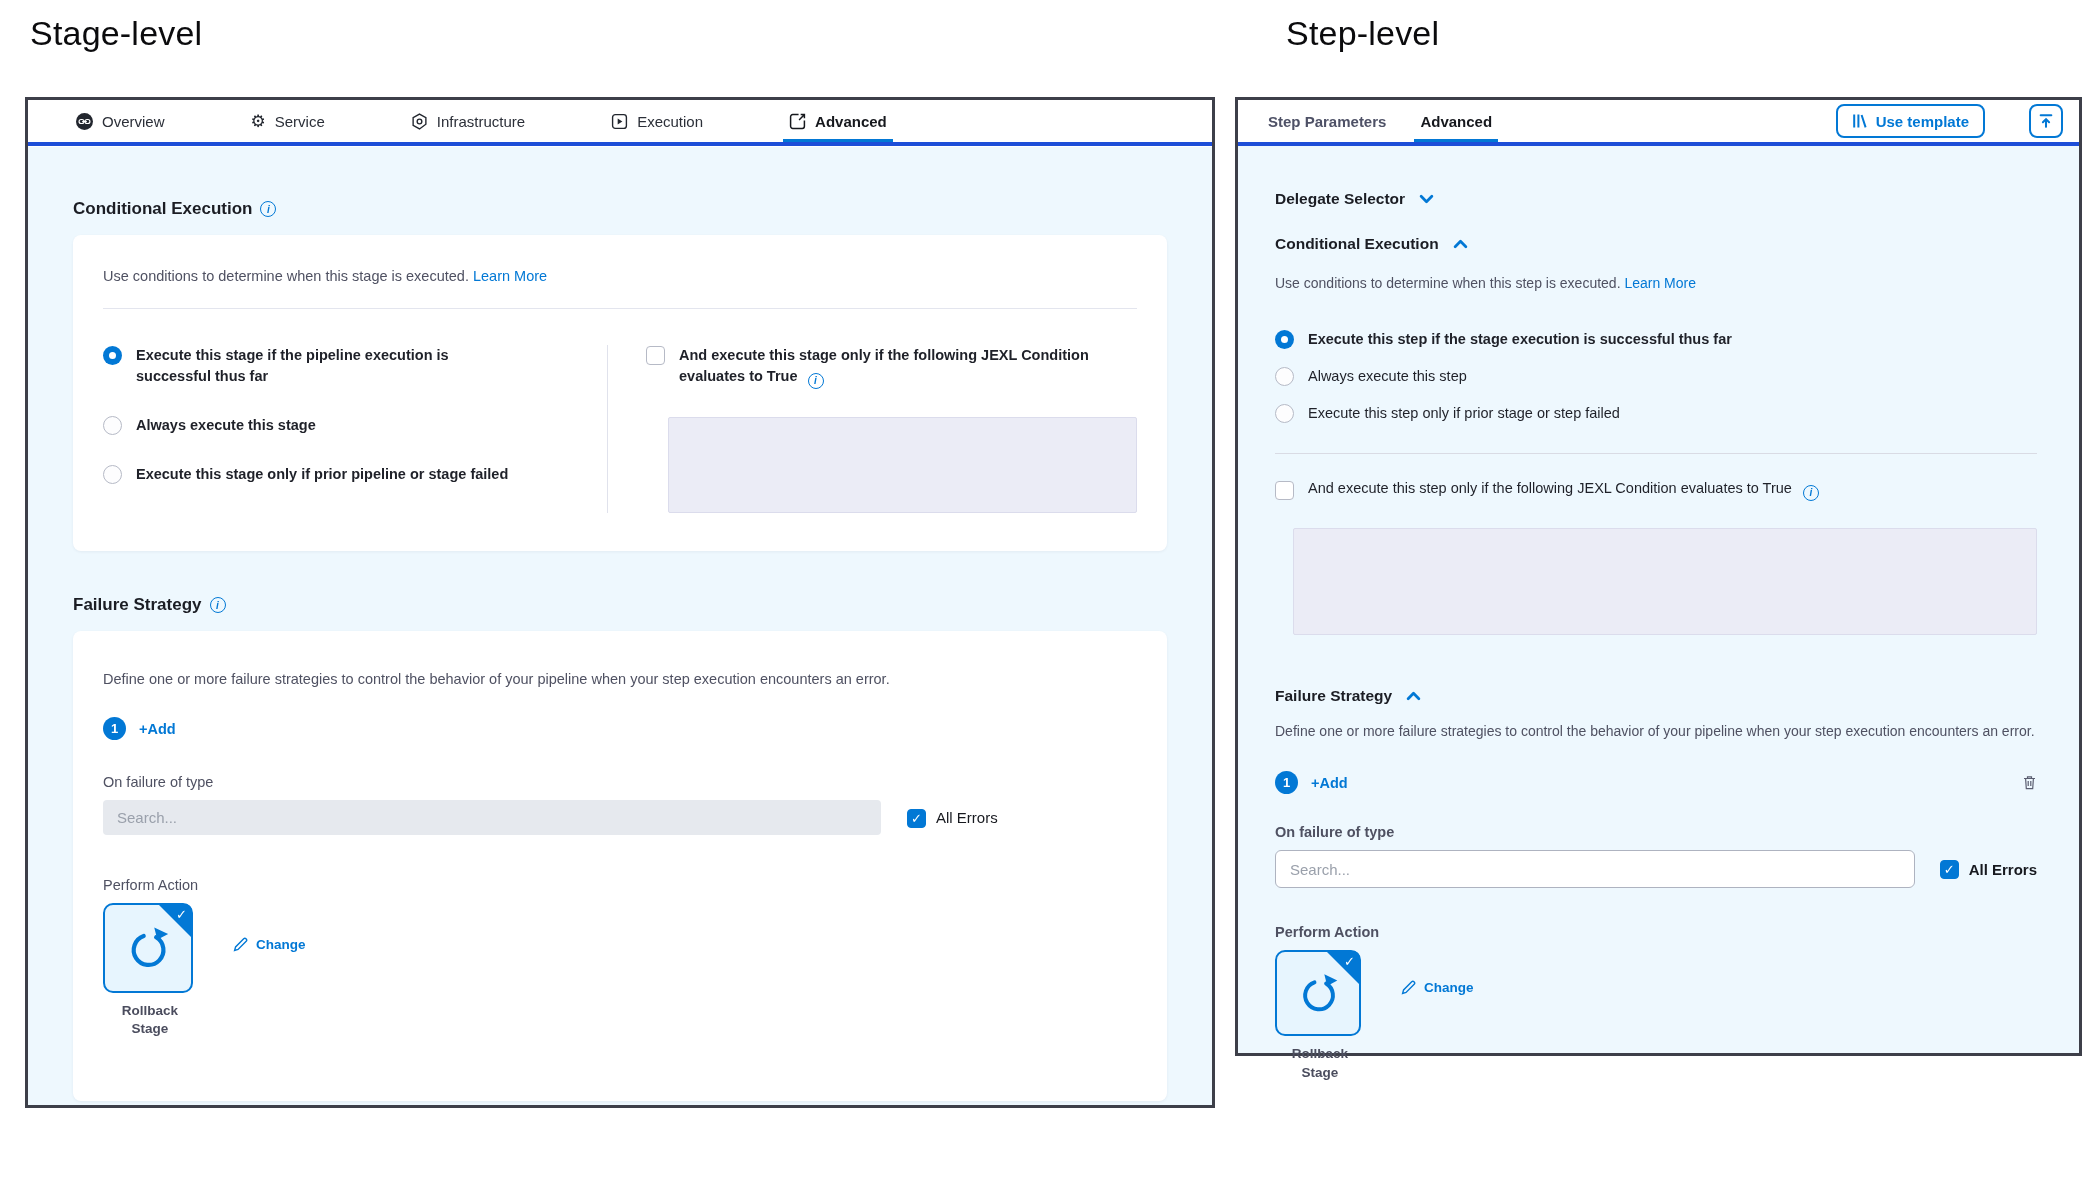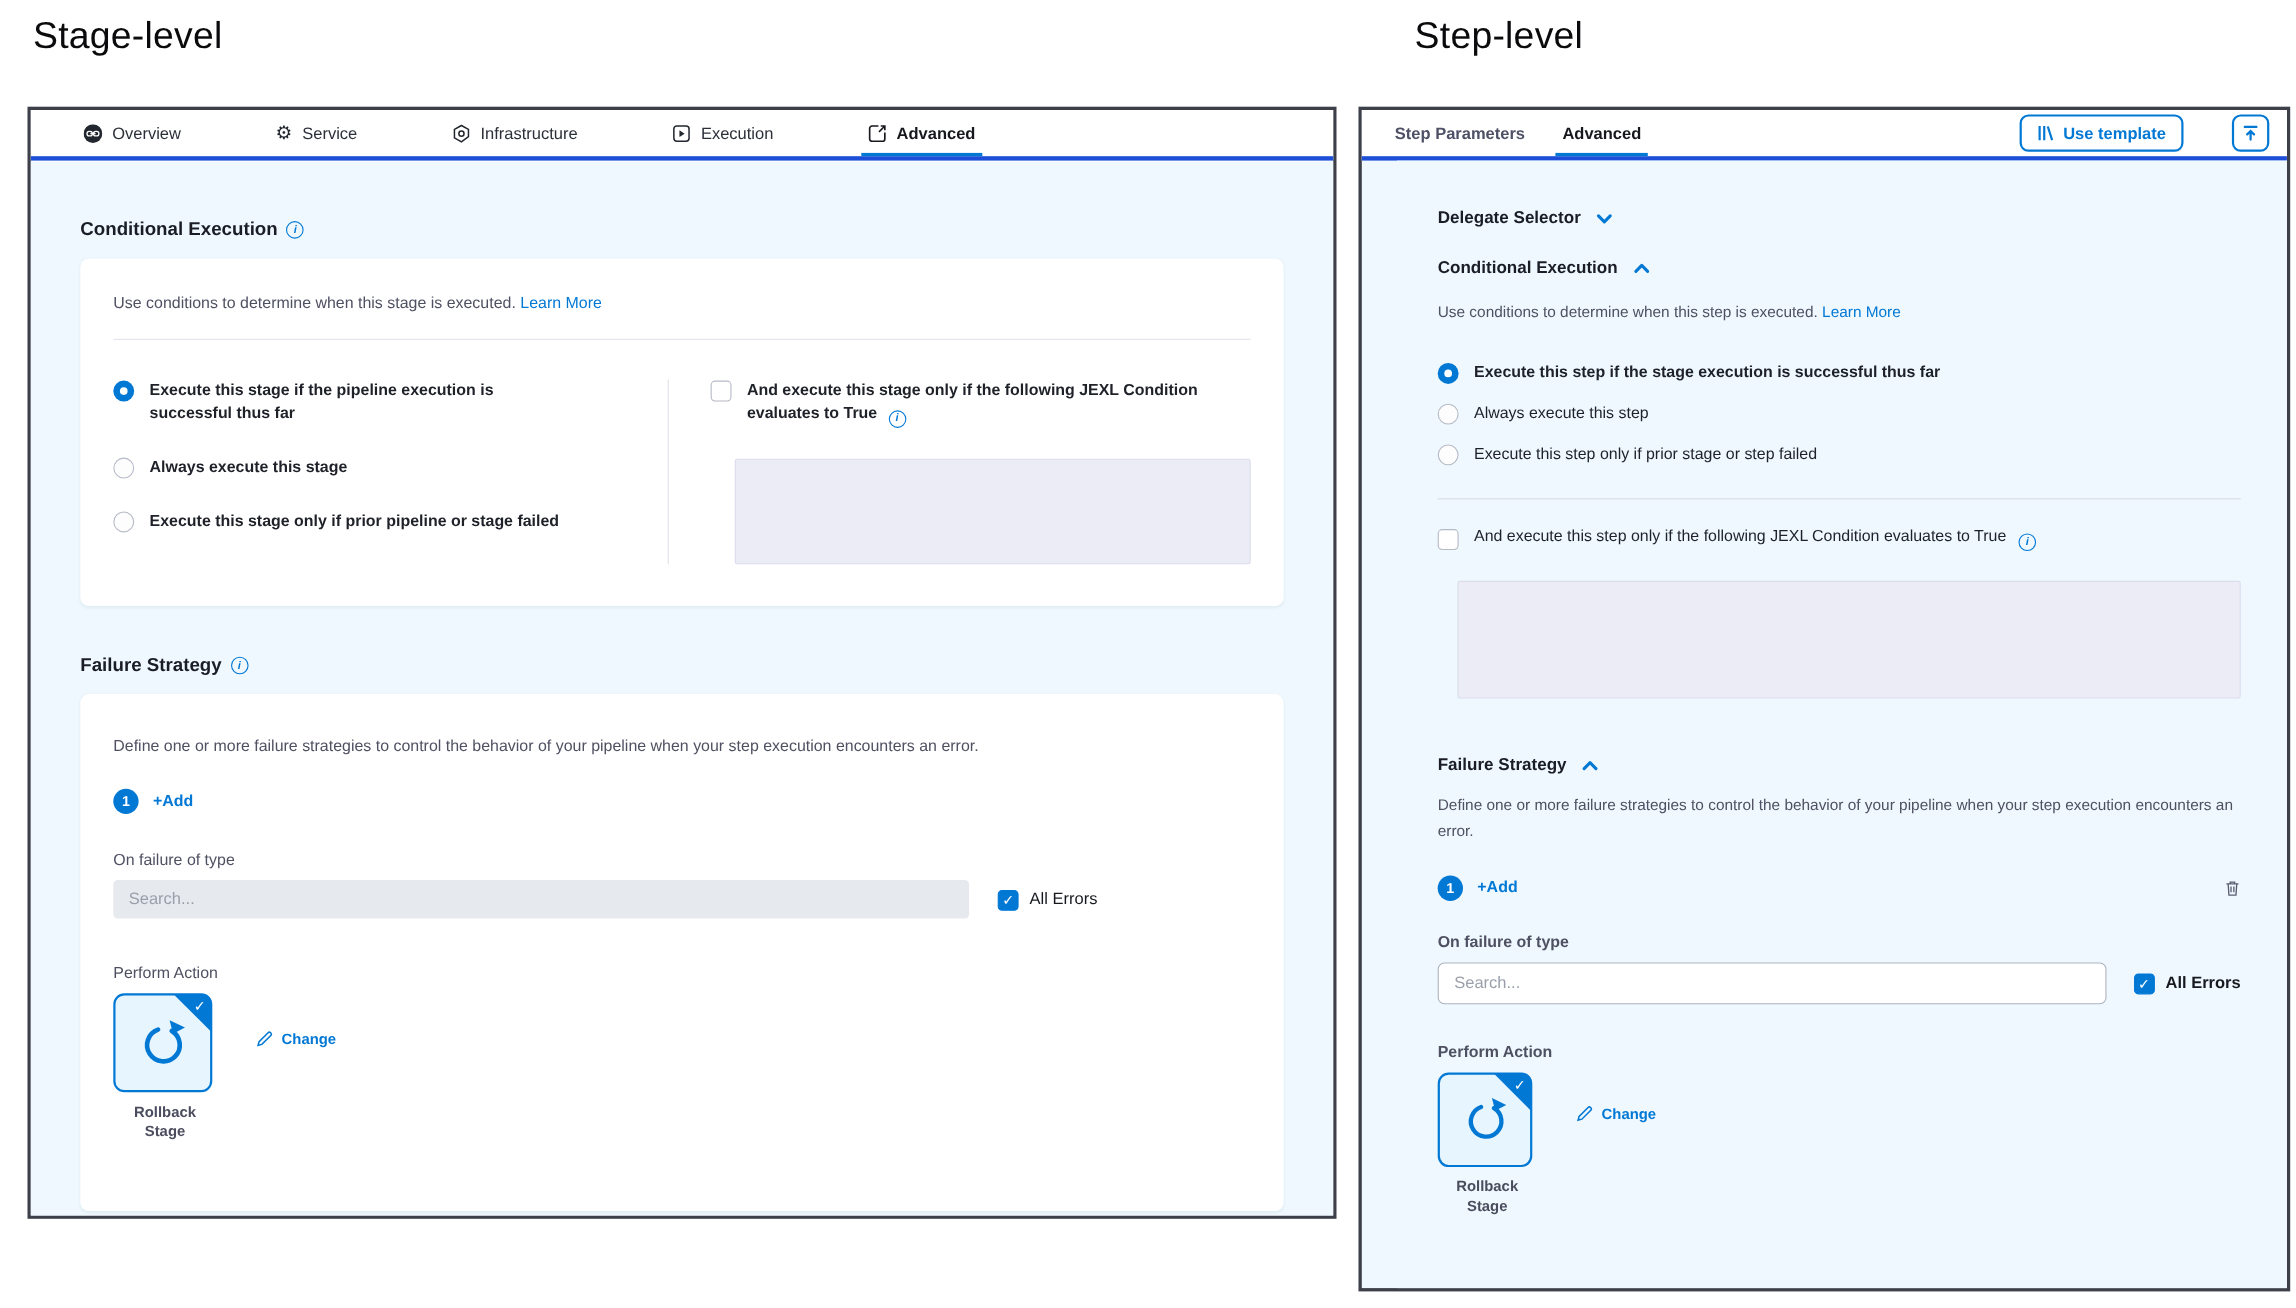--- a/index.html
+++ b/index.html
@@ -5,21 +5,21 @@
   * { box-sizing: border-box; margin: 0; padding: 0; }
   html,body { width: 2087px; height: 1189px; background: #ffffff; overflow: hidden;
               font-family: "Liberation Sans", "DejaVu Sans", sans-serif; }
 
   .page-title { position: absolute; font-size: 34px; font-weight: 400; color: #0b0b0d; letter-spacing: .2px; }
   #stage-title { left: 30px; top: 14px; }
   #step-title  { left: 1286px; top: 14px; }
 
   .panel { position: absolute; background: #ffffff; border: 3px solid #3d3f49; }
   #left-panel  { left: 25px;  top: 97px; width: 1190px; height: 1011px; }
-  #right-panel { left: 1235px; top: 97px; width: 847px;  height: 1077px; background: #eef8fe; }
+  #right-panel { left: 1235px; top: 97px; width: 847px;  height: 959px; background: #eef8fe; }
 
   
   .tabbar { height: 46px; background: #fff; border-bottom: 4px solid #1d4ed8;
             display: flex; align-items: stretch; position: relative; }
   .tab { display: flex; align-items: center; gap: 9px; font-size: 15px; color: #2b2f38;
          font-weight: 500; position: relative; cursor: pointer; }
   .tab.active { font-weight: 700; color: #16181d; }
   .tab.active .underline { position: absolute; left: -6px; right: -6px; bottom: 0; height: 3px; background: #0278d5; }
   #left-panel .tabbar { padding: 0 0 0 48px; gap: 86px; }
   #right-panel .tabbar { padding: 0 16px 0 30px; gap: 34px; }
@@ -94,21 +94,21 @@
                  border-top: 34px solid #0278d5; border-left: 34px solid transparent;
                  border-radius: 0 7px 0 0; }
   .tile-check { position: absolute; top: 2px; right: 4px; color: #fff; font-size: 13px; font-weight: 700; }
   .tile-caption { width: 94px; text-align: center; margin-top: 9px; font-size: 13.5px; color: #4b4d5e;
                   font-weight: 600; line-height: 1.35; }
   .change-link { display: flex; align-items: flex-start; gap: 8px; margin-left: 36px; margin-top: 34px;
                  font-size: 13.5px; font-weight: 700; color: #0278d5; cursor: pointer; }
 
   
   .r-content { position: absolute; top: 46px; left: 0; right: 0; bottom: 0;
-               background: #eef8fe; padding: 44px 42px 0 37px; margin-left: 32px; }
+               background: #eef8fe; padding: 44px 42px 0 37px; }
   .r-section-head { display: flex; align-items: center; gap: 14px; font-size: 15.5px; font-weight: 700;
                     color: #1b1d24; cursor: pointer; }
   .r-desc { margin-top: 21px; font-size: 14px; color: #4f5162; line-height: 1.75; }
   .r-radios { margin-top: 33px; display: flex; flex-direction: column; gap: 17px; }
   .r-radio-label { font-size: 14.5px; color: #1f2129; font-weight: 500; line-height: 1.4; }
   .r-radio-label.b { font-weight: 700; }
   .r-hr { height: 1px; background: #d9dbe4; margin-top: 30px; }
   .r-cb-row { margin-top: 26px; }
   .r-cb-label { font-size: 14.5px; color: #1f2129; font-weight: 500; }
   .r-jexl { margin-top: 27px; margin-left: 18px; height: 107px; background: #ebecf6;

